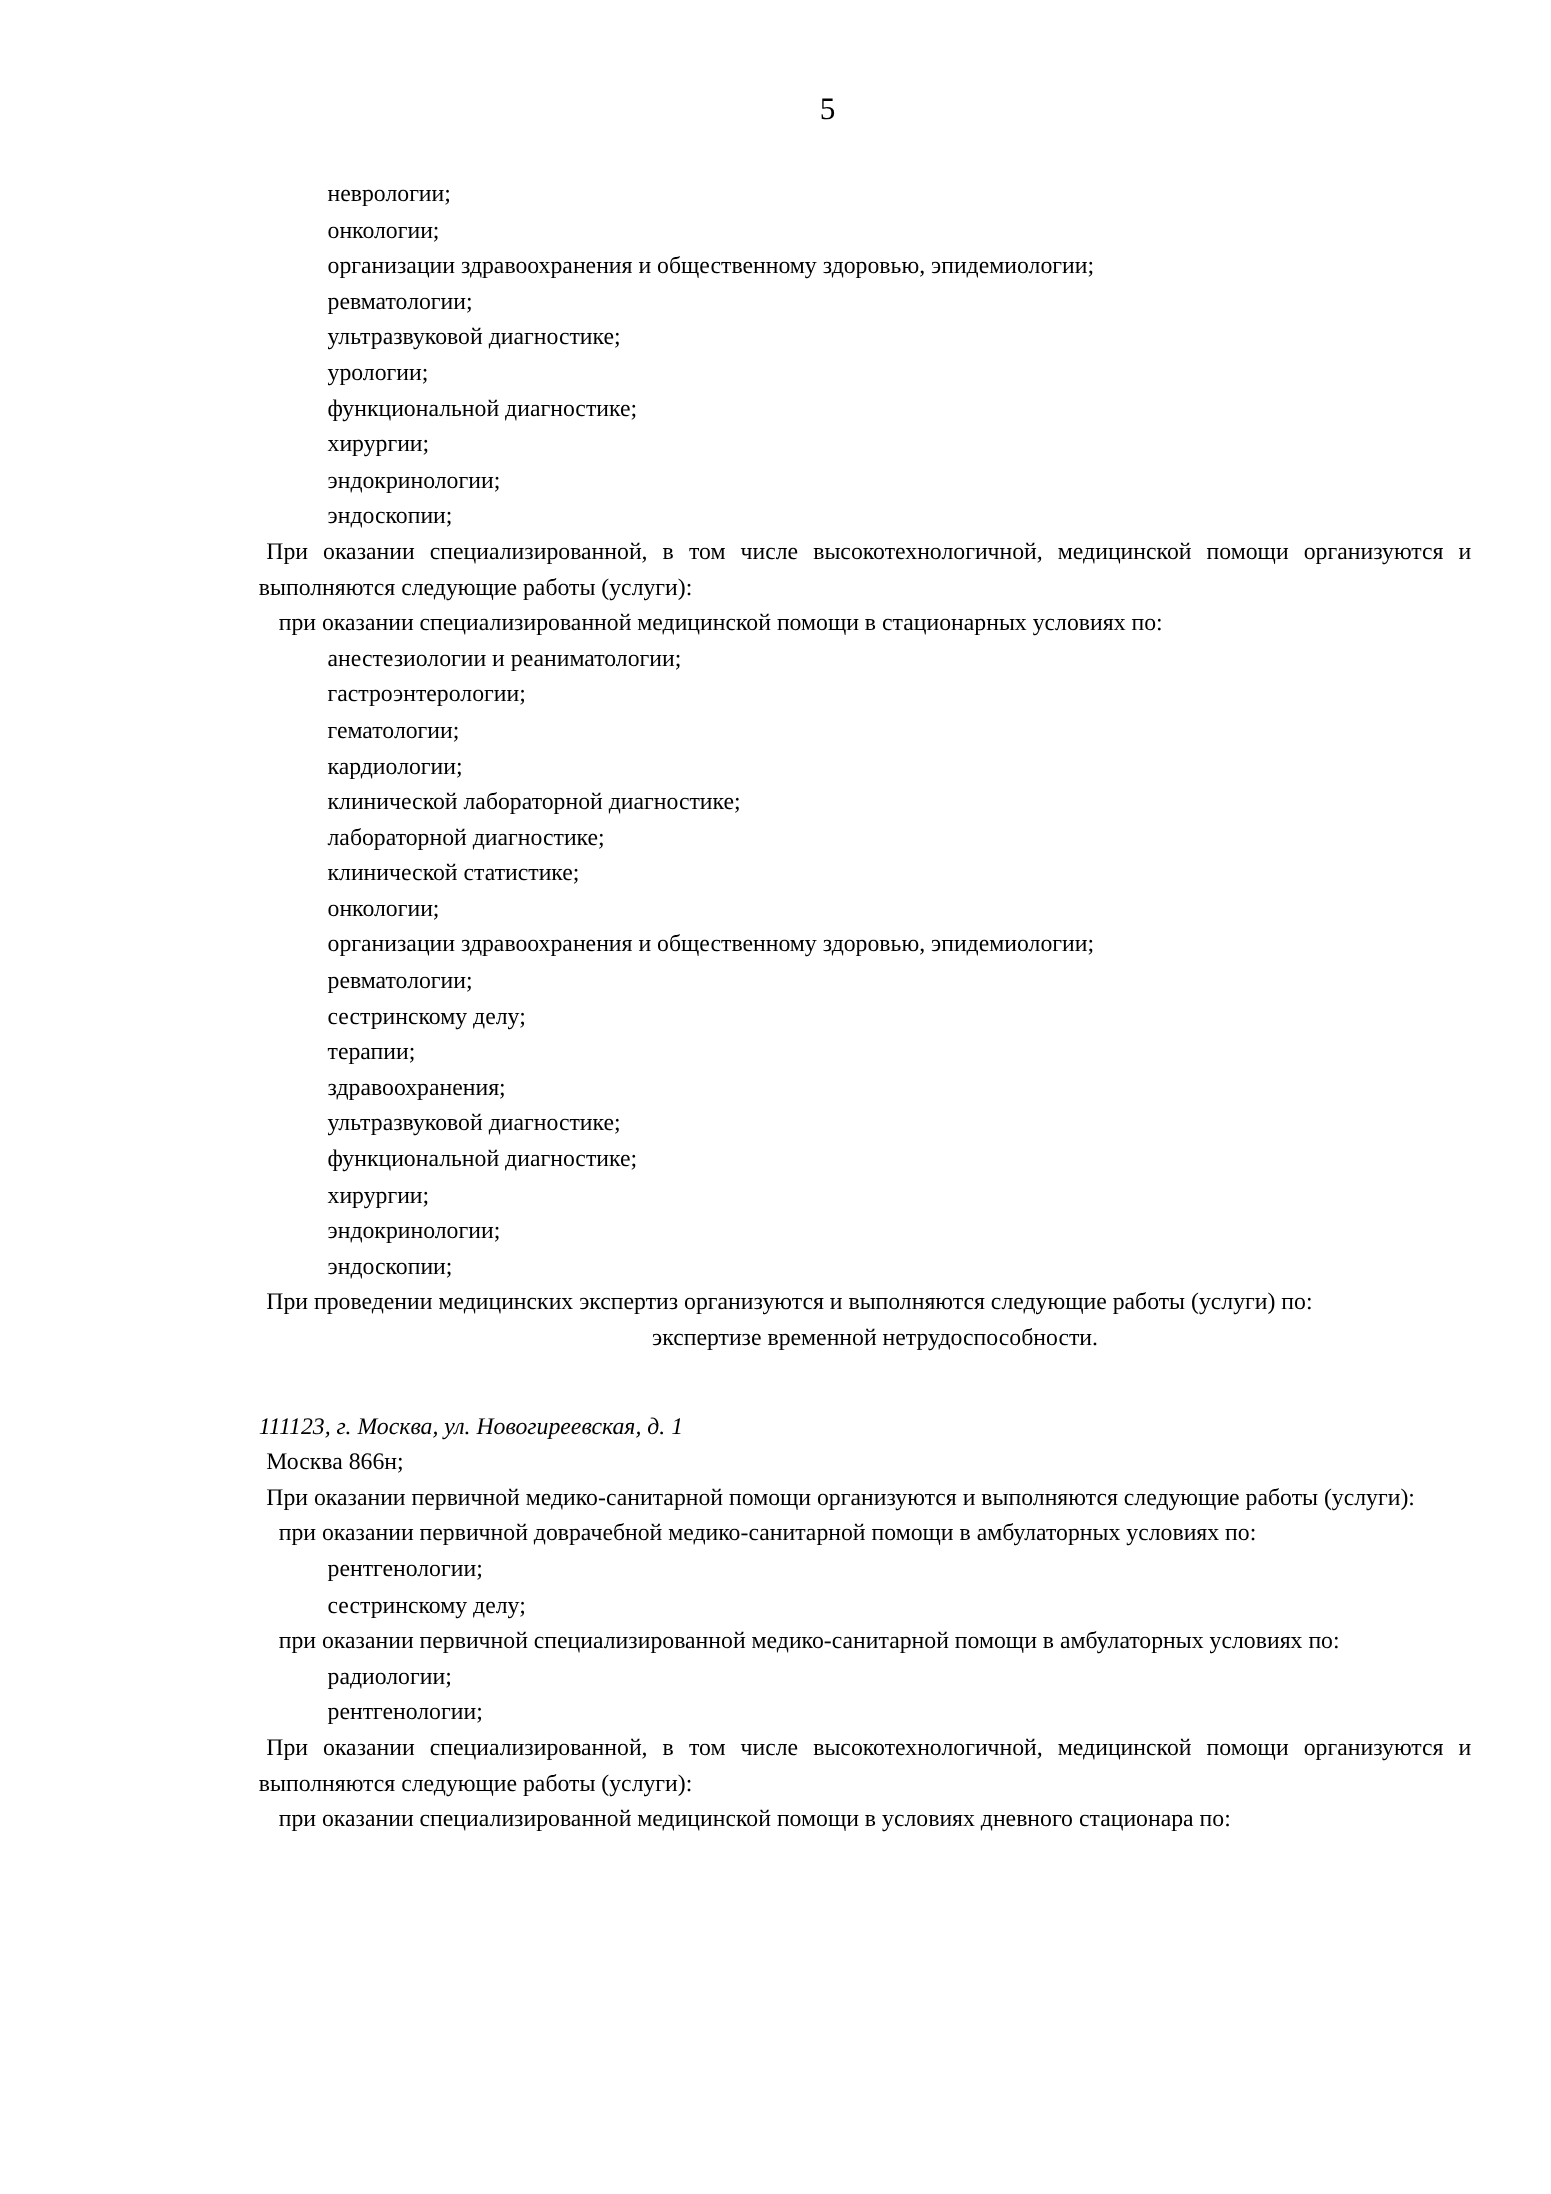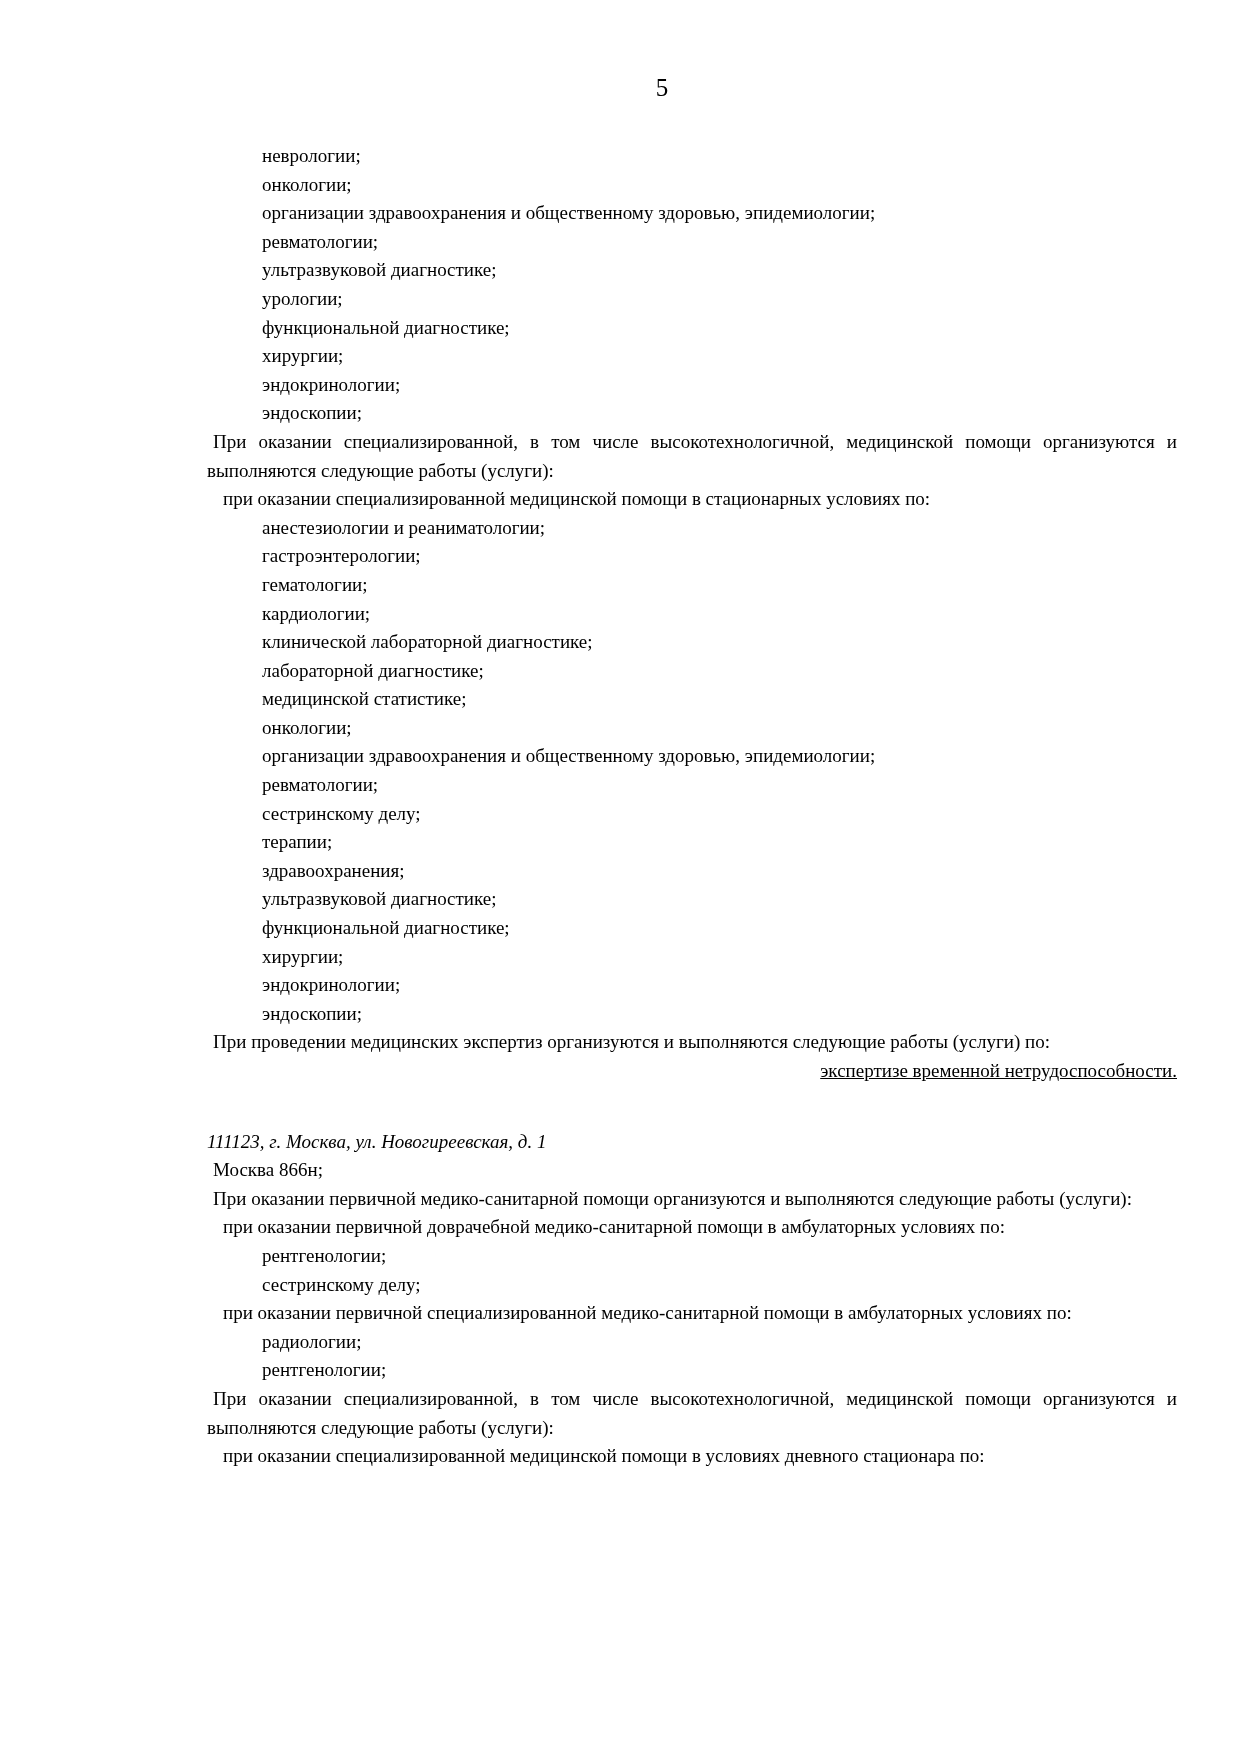--- a/index.html
+++ b/index.html
@@ -26,21 +26,21 @@
     top: 130px;
     width: 970px;
     font-size: 19px;
     line-height: 28.6px;
     margin-top: 12px;
   }
   .doc-body p { margin: 0; padding: 0; }
   .line.para    { text-align: justify; text-indent: 6px; }
   .line.subpara { text-align: justify; text-indent: 16px; }
   .line.item    { padding-left: 55px; text-align: left; }
-  .line.subitem { padding-left: 16px; text-align: right; text-decoration: underline; }
+  .line.subitem { padding-left: 16px; text-align: center; }
   .line.plain   { text-align: left; font-style: italic; }
   .spacer { height: 42px; }
 </style>
 </head>
 <body>
 
 <div class="page">
   <div class="page-number">5</div>
   <div class="doc-body" id="doc-body">
       <p class="line item">неврологии;</p>
@@ -54,21 +54,21 @@
       <p class="line item">эндокринологии;</p>
       <p class="line item">эндоскопии;</p>
       <p class="line para">При оказании специализированной, в том числе высокотехнологичной, медицинской помощи организуются и выполняются следующие работы (услуги):</p>
       <p class="line subpara">при оказании специализированной медицинской помощи в стационарных условиях по:</p>
       <p class="line item">анестезиологии и реаниматологии;</p>
       <p class="line item">гастроэнтерологии;</p>
       <p class="line item">гематологии;</p>
       <p class="line item">кардиологии;</p>
       <p class="line item">клинической лабораторной диагностике;</p>
       <p class="line item">лабораторной диагностике;</p>
-      <p class="line item">медицинской статистике;</p>
+      <p class="line item">клинической статистике;</p>
       <p class="line item">онкологии;</p>
       <p class="line item">организации здравоохранения и общественному здоровью, эпидемиологии;</p>
       <p class="line item">ревматологии;</p>
       <p class="line item">сестринскому делу;</p>
       <p class="line item">терапии;</p>
       <p class="line item">здравоохранения;</p>
       <p class="line item">ультразвуковой диагностике;</p>
       <p class="line item">функциональной диагностике;</p>
       <p class="line item">хирургии;</p>
       <p class="line item">эндокринологии;</p>

